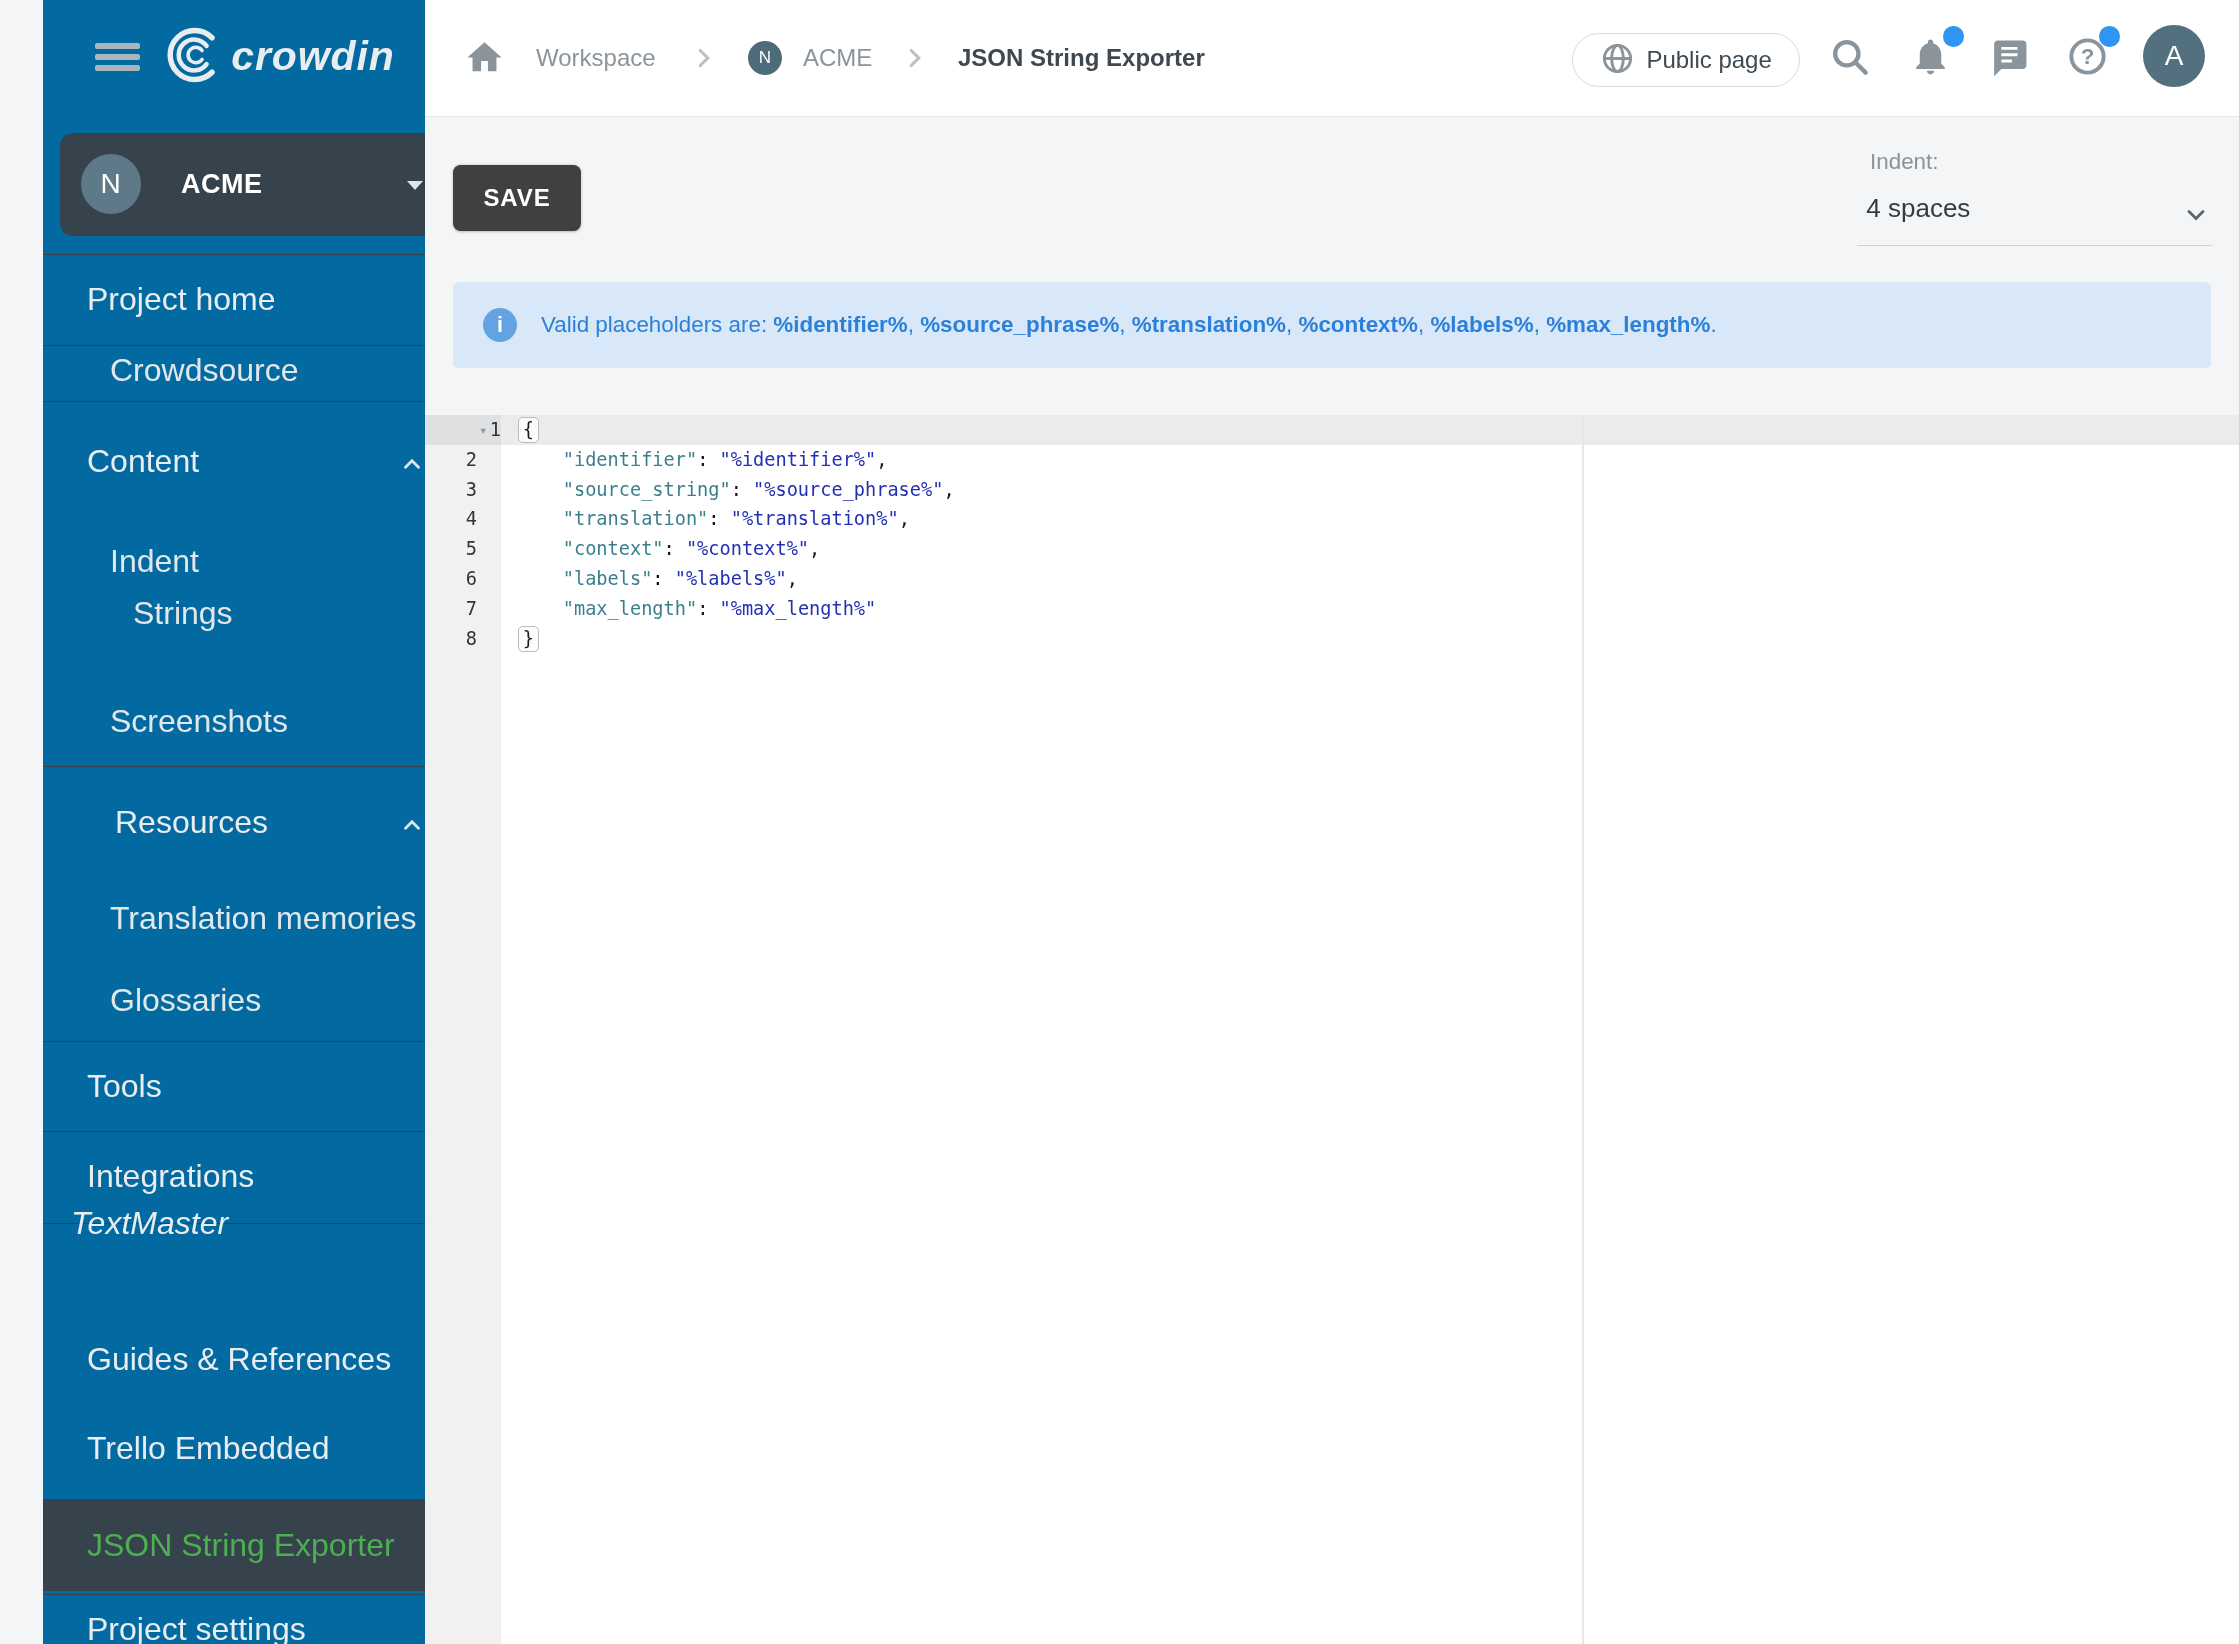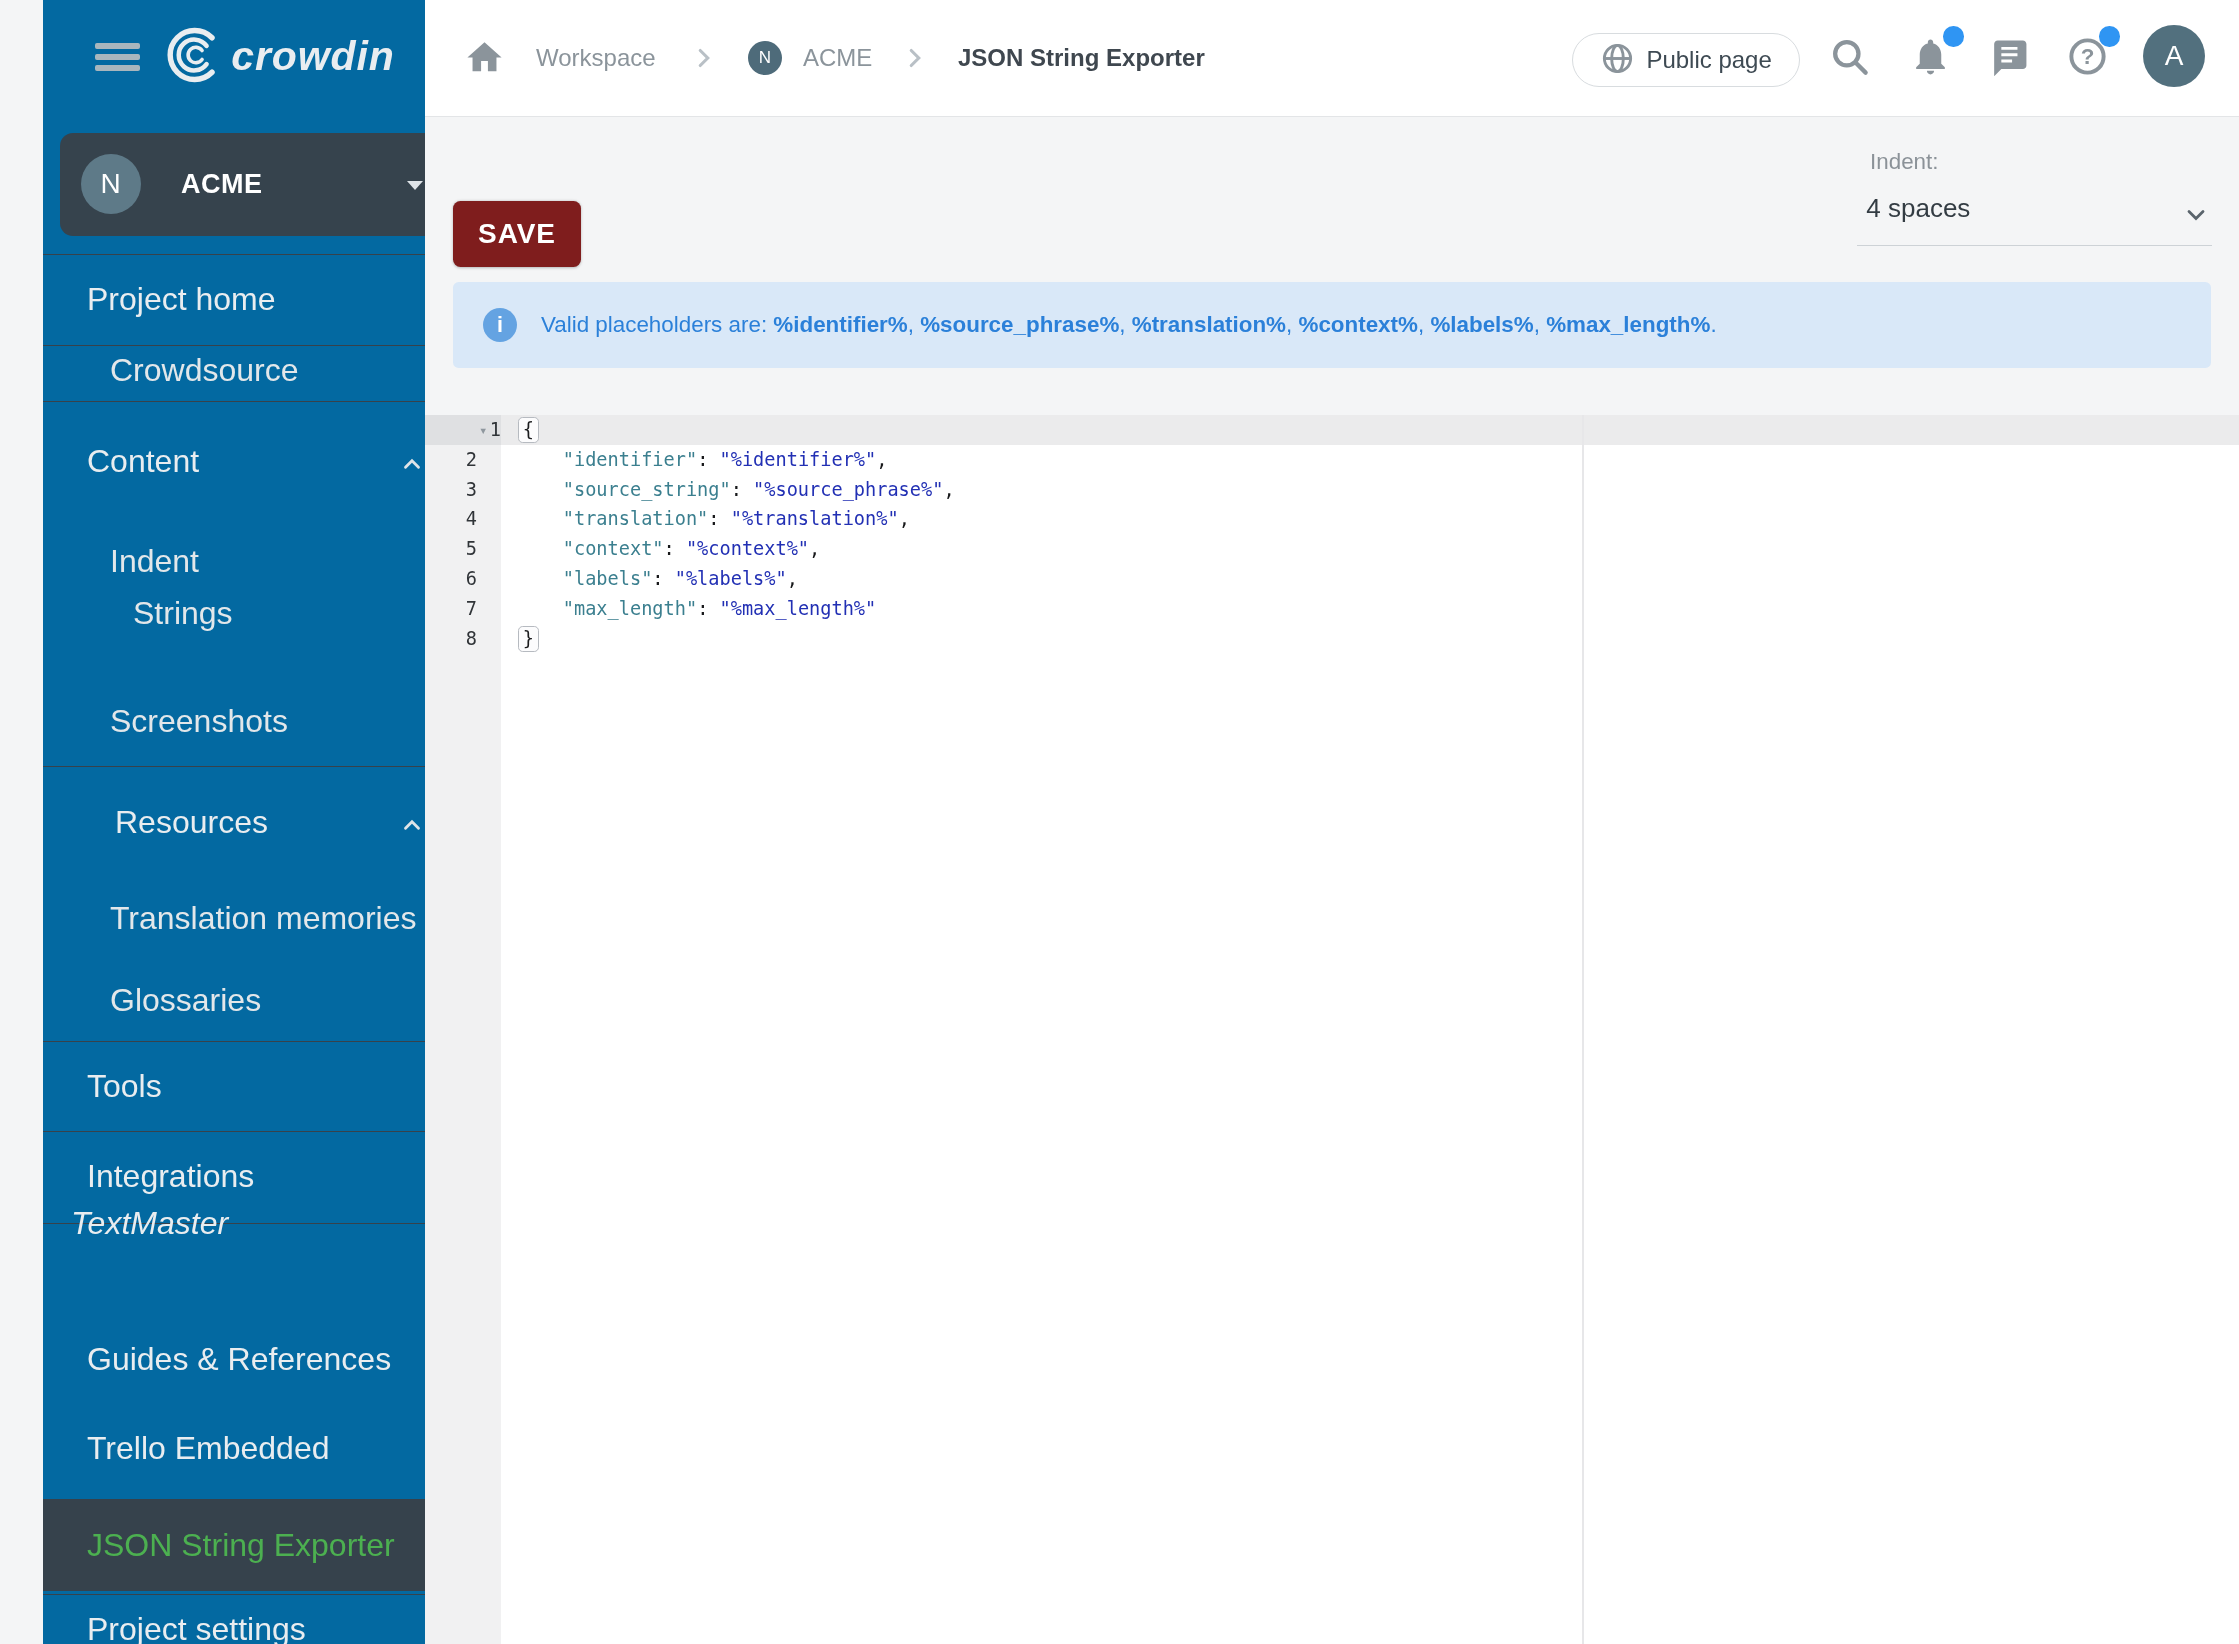--- a/index.html
+++ b/index.html
@@ -42,23 +42,23 @@
   .pill{position:absolute;left:1147px;top:33px;width:226px;height:52px;border:1.9px solid #d8dcdf;border-radius:28px;
         display:flex;align-items:center;justify-content:center;gap:11.2px;background:#fff;cursor:pointer;}
   .pill-label{font-size:24px;font-weight:500;color:#3e4a53;}
   .tb-icon{position:absolute;top:35px;width:43px;height:43px;cursor:pointer;}
   .dot{position:absolute;width:20.5px;height:20.5px;border-radius:50%;background:#2f95f3;}
   .tb-avatar{position:absolute;left:1718px;top:25px;width:62px;height:62px;border-radius:50%;background:#52707e;
              color:#fff;font-size:28px;display:flex;align-items:center;justify-content:center;cursor:pointer;}
 
   
   .main{position:absolute;left:425px;top:117px;width:1814px;height:1528px;background:#f4f5f6;}
-  .save-btn{position:absolute;left:28px;top:48px;width:128px;height:66px;background:#7f1d1d;color:#fff;
-            border:none;border-radius:7.5px;font-family:inherit;font-size:28px;font-weight:700;letter-spacing:0.9px;
-            cursor:pointer;box-shadow:0 0.9px 2.8px rgba(0,0,0,.25);margin-top:36px;}
+  .save-btn{position:absolute;left:28px;top:48px;width:128px;height:66px;background:#404040;color:#fff;
+            border:none;border-radius:7.5px;font-family:inherit;font-size:24px;font-weight:700;letter-spacing:0.9px;
+            cursor:pointer;box-shadow:0 0.9px 2.8px rgba(0,0,0,.25);}
   .indent-label{position:absolute;left:1433px;top:32px;font-size:22.4px;color:#8b9298;margin-left:12px;}
   .indent-select{position:absolute;left:1432px;top:65px;width:355px;height:63px;border-bottom:1.9px solid #cdd2d6;cursor:pointer;}
   .indent-value{position:absolute;left:9.3px;top:11.2px;font-size:26px;color:#333c43;}
   .indent-chevron{position:absolute;right:1.9px;top:18.6px;}
 
   .banner{position:absolute;left:28px;top:165px;width:1758px;height:86px;background:#d9e8f8;border-radius:5.6px;}
   .banner-icon{position:absolute;left:30px;top:26px;width:34px;height:34px;border-radius:50%;background:#64a3e2;
                color:#fff;font-size:21.4px;font-weight:700;display:flex;align-items:center;justify-content:center;}
   .banner-text{position:absolute;left:88px;top:0;height:86px;display:flex;align-items:center;font-size:22.4px;color:#2b80d9;white-space:pre;}
   .banner-text .b{font-weight:700;}

